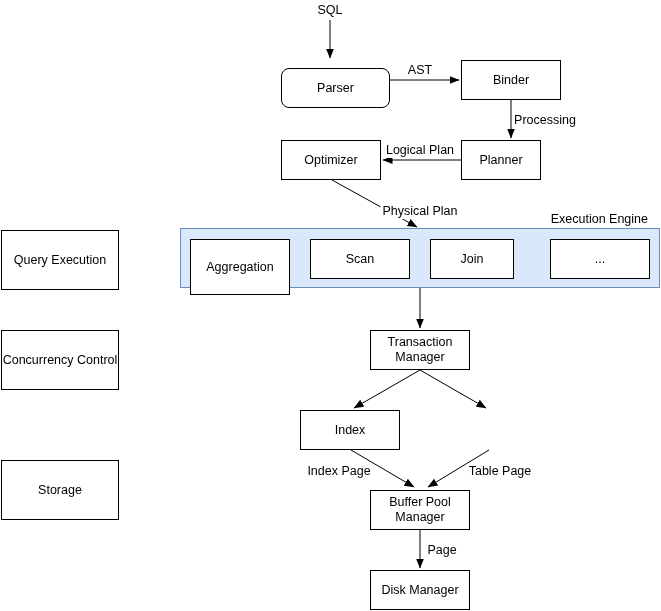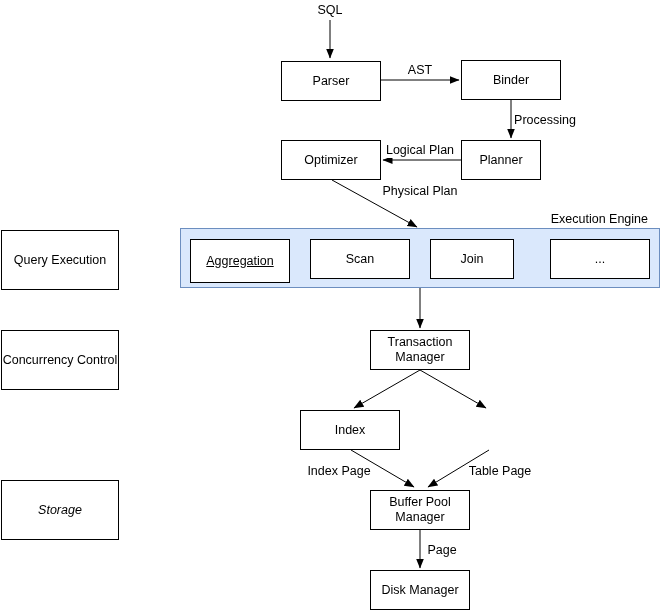--- a/index.html
+++ b/index.html
@@ -77,43 +77,43 @@
     <line x1="420" y1="288" x2="420" y2="328" marker-end="url(#arrow)"></line>
     <line x1="420" y1="370" x2="354" y2="408" marker-end="url(#arrow)"></line>
     <line x1="420" y1="370" x2="486" y2="408" marker-end="url(#arrow)"></line>
     <line x1="351" y1="450" x2="414" y2="487" marker-end="url(#arrow)"></line>
     <line x1="489" y1="450" x2="428" y2="487" marker-end="url(#arrow)"></line>
     <line x1="420" y1="530" x2="420" y2="568" marker-end="url(#arrow)"></line>
   </svg>
 
   <div class="node" style="left:1px; top:230px; width:118px; height:60px;">Query Execution</div>
   <div class="node" style="left:1px; top:330px; width:118px; height:60px;">Concurrency Control</div>
-  <div class="node" style="left:1px; top:480px; width:118px; height:60px;font-style:italic;">Storage</div>
+  <div class="node" style="left:1px; top:460px; width:118px; height:60px;">Storage</div>
 
-  <div class="node" style="left:281px; top:61px; width:100px; height:40px;">Parser</div>
+  <div class="node" style="left:281px; top:68px; width:109px; height:40px;border-radius:8px;">Parser</div>
   <div class="node" style="left:461px; top:60px; width:100px; height:40px;">Binder</div>
   <div class="node" style="left:461px; top:140px; width:80px; height:40px;">Planner</div>
   <div class="node" style="left:281px; top:140px; width:100px; height:40px;">Optimizer</div>
 
   <div class="engine-label" style="right:13px; top:212px;">Execution Engine</div>
   <div class="engine-container" style="left:180px; top:228px; width:480px; height:60px;"></div>
-  <div class="node" style="left:190px; top:239px; width:100px; height:44px;text-decoration:underline;">Aggregation</div>
+  <div class="node" style="left:190px; top:239px; width:100px; height:56px;">Aggregation</div>
   <div class="node" style="left:310px; top:239px; width:100px; height:40px;">Scan</div>
   <div class="node" style="left:430px; top:239px; width:84px; height:40px;">Join</div>
   <div class="node" style="left:550px; top:239px; width:100px; height:40px;">...</div>
 
   <div class="node" style="left:370px; top:330px; width:100px; height:40px;">Transaction
 Manager</div>
   <div class="node" style="left:300px; top:410px; width:100px; height:40px;">Index</div>
   <div class="node" style="left:370px; top:490px; width:100px; height:40px;">Buffer Pool
 Manager</div>
   <div class="node" style="left:370px; top:570px; width:100px; height:40px;">Disk Manager</div>
 
   <div class="edge-label" style="left:330px; top:3px;">SQL</div>
   <div class="edge-label" style="left:420px; top:63px;">AST</div>
   <div class="edge-label" style="left:545px; top:113px;">Processing</div>
   <div class="edge-label" style="left:420px; top:143px;">Logical Plan</div>
-  <div class="edge-label" style="left:420px; top:184px;">Physical Plan</div>
+  <div class="edge-label" style="left:420px; top:204px;">Physical Plan</div>
   <div class="edge-label" style="left:339px; top:464px;">Index Page</div>
   <div class="edge-label" style="left:500px; top:464px;">Table Page</div>
   <div class="edge-label" style="left:442px; top:543px;">Page</div>
 
 </div>
 
 </body></html>

